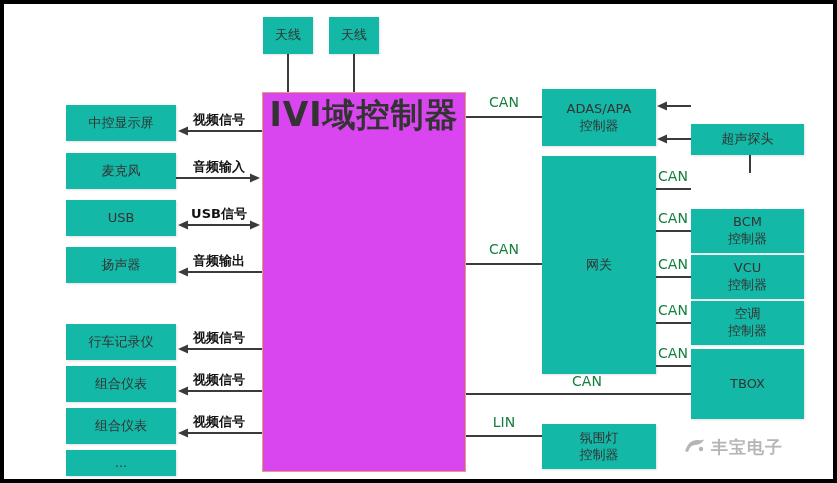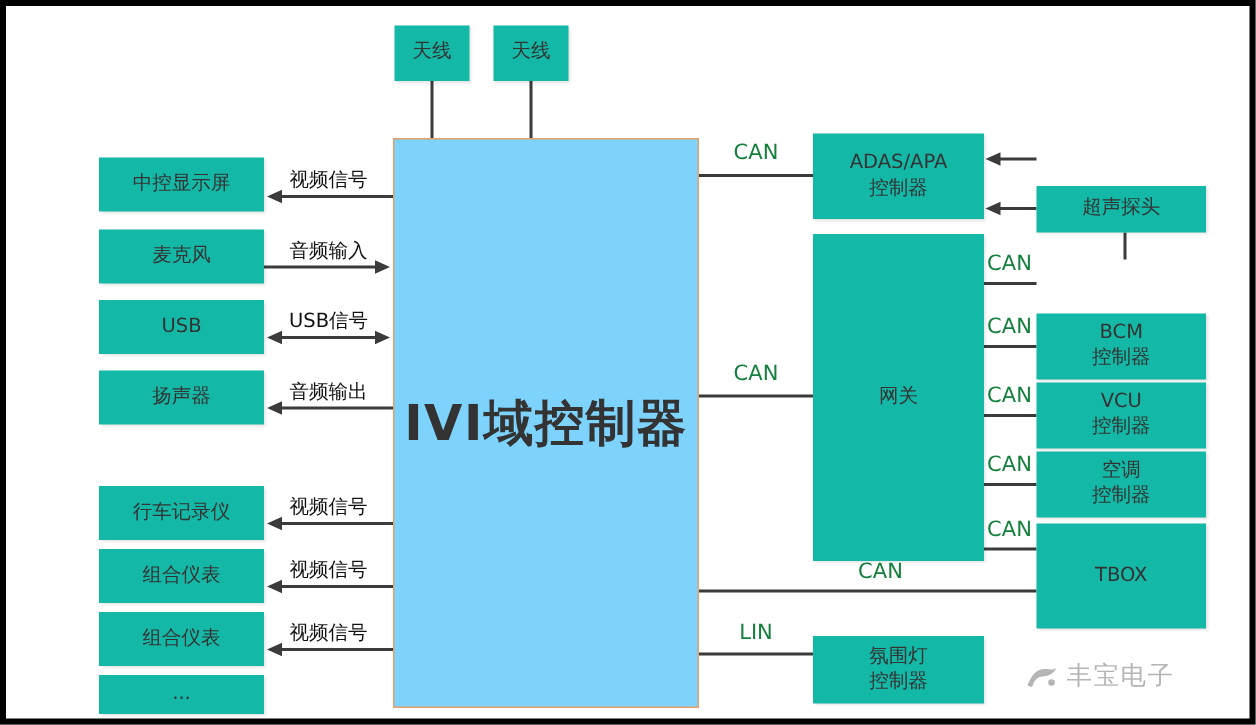--- a/index.html
+++ b/index.html
@@ -11,33 +11,33 @@
     font-family:"DejaVu Sans","Liberation Sans",sans-serif;
   }
   .wires { position:absolute; left:0; top:0; pointer-events:none; }
   .box {
     position:absolute; background:#14b8a6; color:#333;
     display:flex; flex-direction:column; align-items:center; justify-content:center;
     font-size:13px; line-height:1.3; text-align:center;
     box-shadow:1px 1px 2px rgba(0,0,0,0.12);
   }
   .center-box {
-    position:absolute; background:#7dd3fc; border:1px solid #e8a06a;
-    display:flex; align-items:center; justify-content:center;
+    position:absolute; background:#d946ef; border:1px solid #e8a06a;
+    display:flex; align-items:flex-start; justify-content:center;
   }
   .center-title { font-size:33px; font-weight:bold; color:#333; letter-spacing:1px; }
   .sig {
     position:absolute; left:172px; width:86px; text-align:center;
-    font-size:13px; font-weight:400; color:#111;
+    font-size:13px; font-weight:700; color:#111;
   }
   .bus { position:absolute; text-align:center; font-size:14px; color:#15803d; }
   .brand {
     position:absolute; left:680px; top:432px; width:130px; height:26px;
-    display:flex; align-items:flex-end; gap:5px;
-    color:#b5b5b5; font-size:17px; font-weight:normal; letter-spacing:1px;
+    display:flex; align-items:flex-start; gap:5px;
+    color:#b5b5b5; font-size:17px; font-weight:bold; letter-spacing:1px;
   }
 </style>
 </head>
 <body>
 
 <div class="frame">
 
   <svg class="wires" width="837" height="483" viewBox="0 0 837 483">
     <g stroke="#3b3b3b" stroke-width="2" fill="none">
 

